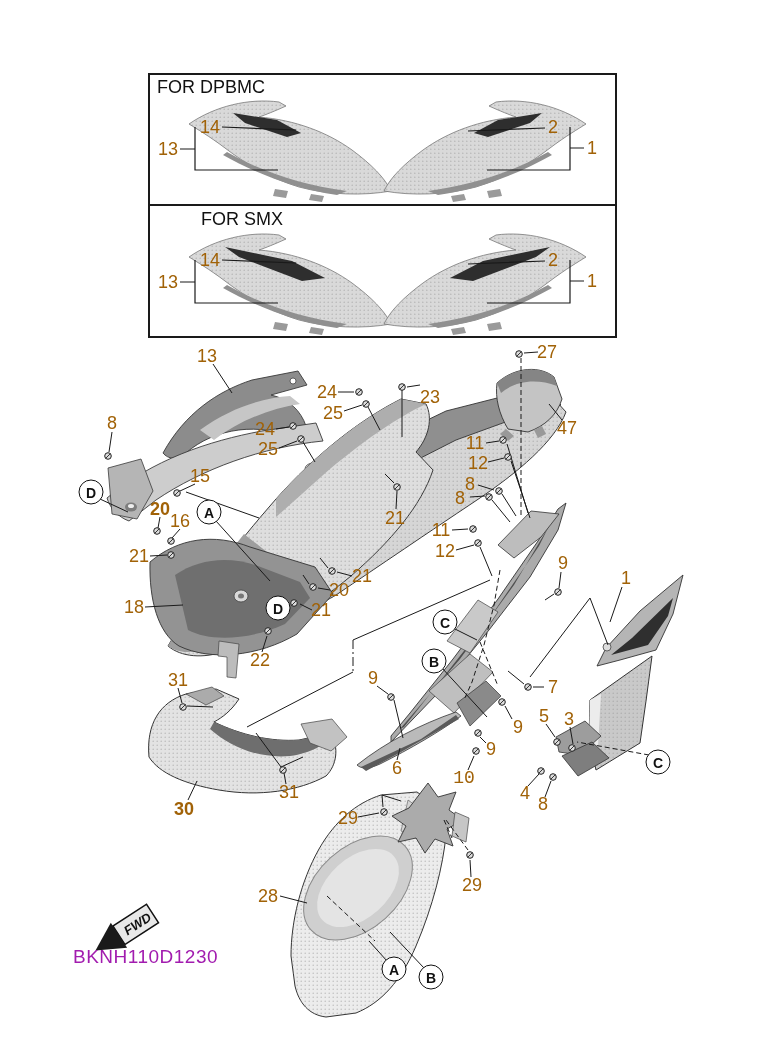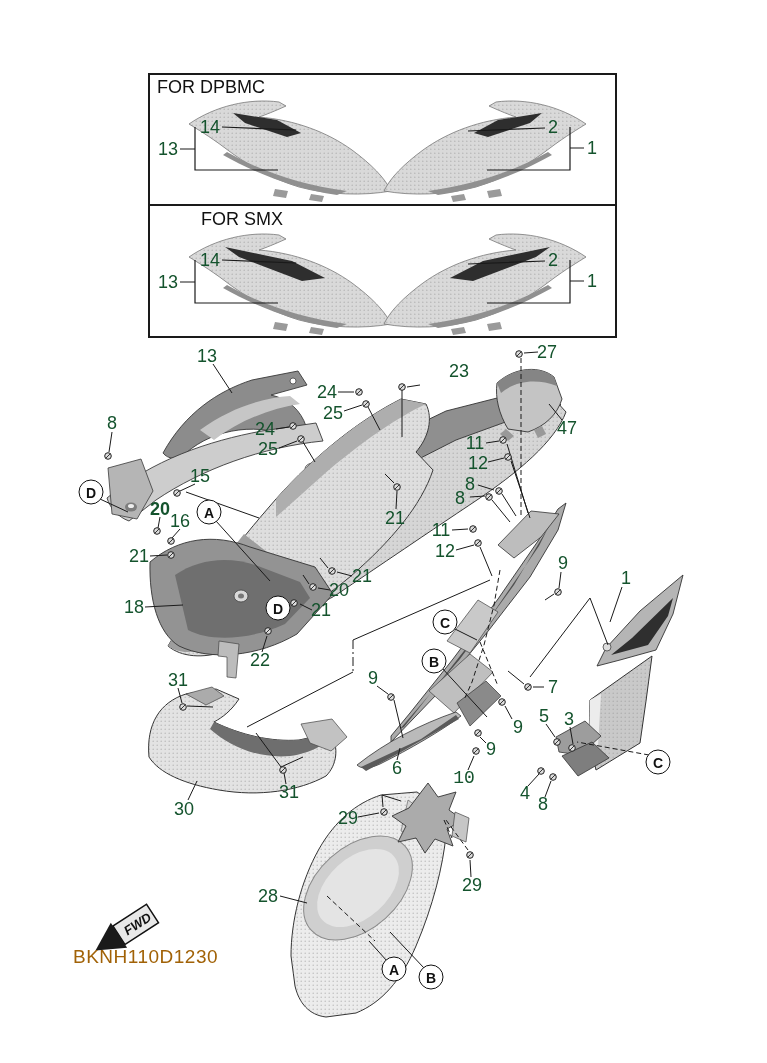--- a/index.html
+++ b/index.html
@@ -4,26 +4,26 @@
 <style>
   html,body{margin:0;padding:0;background:#fff;}
   #page{position:relative;width:767px;height:1063px;background:#fff;overflow:hidden;
         font-family:"Liberation Sans",sans-serif;}
   #diagram-svg{position:absolute;left:0;top:0;z-index:1;}
   .vbox{position:absolute;left:148px;top:73px;width:465px;height:261px;border:2px solid #1a1a1a;z-index:2;}
   .vbox-divider{position:absolute;left:148px;top:204px;width:469px;height:0;border-top:2px solid #1a1a1a;z-index:2;}
   .panel-title{position:absolute;font-size:18px;color:#111;z-index:3;white-space:nowrap;}
   #title-dpbmc{left:157px;top:77px;}
   #title-smx{left:157px;top:209px;margin-left:44px;}
-  .callout{position:absolute;transform:translate(-50%,-50%);font-size:18px;color:#14532d;
+  .callout{position:absolute;transform:translate(-50%,-50%);font-size:18px;color:#a16207;
            white-space:nowrap;z-index:4;}
   .refcircle{position:absolute;width:23px;height:23px;border:1.7px solid #111;border-radius:50%;
              background:#fff;display:flex;align-items:center;justify-content:center;
              font-size:14px;font-weight:bold;color:#111;transform:translate(-50%,-50%);z-index:4;}
-  #part-code{position:absolute;left:73px;top:946px;font-size:19px;color:#a16207;letter-spacing:.5px;z-index:4;}
+  #part-code{position:absolute;left:73px;top:946px;font-size:19px;color:#a21caf;letter-spacing:.5px;z-index:4;}
 </style>
 </head>
 <body>
 
 <div id="page">
 
   <svg id="diagram-svg" width="767" height="1063" viewBox="0 0 767 1063">
     <defs>
       <pattern id="ht" width="4" height="4" patternUnits="userSpaceOnUse">
         <circle cx="1.2" cy="1.2" r="0.75" fill="#8f8f8f" opacity="0.5"></circle>
@@ -353,21 +353,21 @@
       <div class="callout" style="left: 210px; top: 127px;">14</div>
       <div class="callout" style="left: 168px; top: 149px;">13</div>
       <div class="callout" style="left: 553px; top: 127px;">2</div>
       <div class="callout" style="left: 592px; top: 148px;">1</div>
       <div class="callout" style="left: 210px; top: 260px;">14</div>
       <div class="callout" style="left: 168px; top: 282px;">13</div>
       <div class="callout" style="left: 553px; top: 260px;">2</div>
       <div class="callout" style="left: 592px; top: 281px;">1</div>
       <div class="callout" style="left: 207px; top: 356px;">13</div>
       <div class="callout" style="left: 547px; top: 352px;">27</div>
-      <div class="callout" style="left: 430px; top: 371px; margin-left: 29px;">23</div>
+      <div class="callout" style="left: 430px; top: 397px;">23</div>
       <div class="callout" style="left: 327px; top: 392px;">24</div>
       <div class="callout" style="left: 333px; top: 413px;">25</div>
       <div class="callout" style="left: 567px; top: 428px;">47</div>
       <div class="callout" style="left: 265px; top: 429px;">24</div>
       <div class="callout" style="left: 268px; top: 449px;">25</div>
       <div class="callout" style="left: 112px; top: 423px;">8</div>
       <div class="callout" style="left: 475px; top: 443px;">11</div>
       <div class="callout" style="left: 478px; top: 463px;">12</div>
       <div class="callout" style="left: 200px; top: 476px;">15</div>
       <div class="callout" style="left: 470px; top: 484px;">8</div>
@@ -389,21 +389,21 @@
       <div class="callout" style="left: 178px; top: 680px;">31</div>
       <div class="callout" style="left: 373px; top: 678px;">9</div>
       <div class="callout" style="left: 518px; top: 727px;">9</div>
       <div class="callout" style="left: 544px; top: 716px;">5</div>
       <div class="callout" style="left: 569px; top: 719px;">3</div>
       <div class="callout" style="left: 491px; top: 749px;">9</div>
       <div class="callout" style="left: 397px; top: 768px;">6</div>
       <div class="callout" style="left: 464px; top: 778px; font-family: Liberation Mono, monospace;">10</div>
       <div class="callout" style="left: 525px; top: 793px;">4</div>
       <div class="callout" style="left: 543px; top: 804px;">8</div>
-      <div class="callout" style="left: 184px; top: 809px;">30</div>
+      <div class="callout" style="left: 184px; top: 809px; font-weight: bold;">30</div>
       <div class="callout" style="left: 289px; top: 792px;">31</div>
       <div class="callout" style="left: 348px; top: 818px;">29</div>
       <div class="callout" style="left: 472px; top: 885px;">29</div>
       <div class="callout" style="left: 268px; top: 896px;">28</div>
       <div class="refcircle" style="left: 91px; top: 492px;">D</div>
       <div class="refcircle" style="left: 209px; top: 512px;">A</div>
       <div class="refcircle" style="left: 278px; top: 608px;">D</div>
       <div class="refcircle" style="left: 445px; top: 622px;">C</div>
       <div class="refcircle" style="left: 434px; top: 661px;">B</div>
       <div class="refcircle" style="left: 658px; top: 762px;">C</div>

